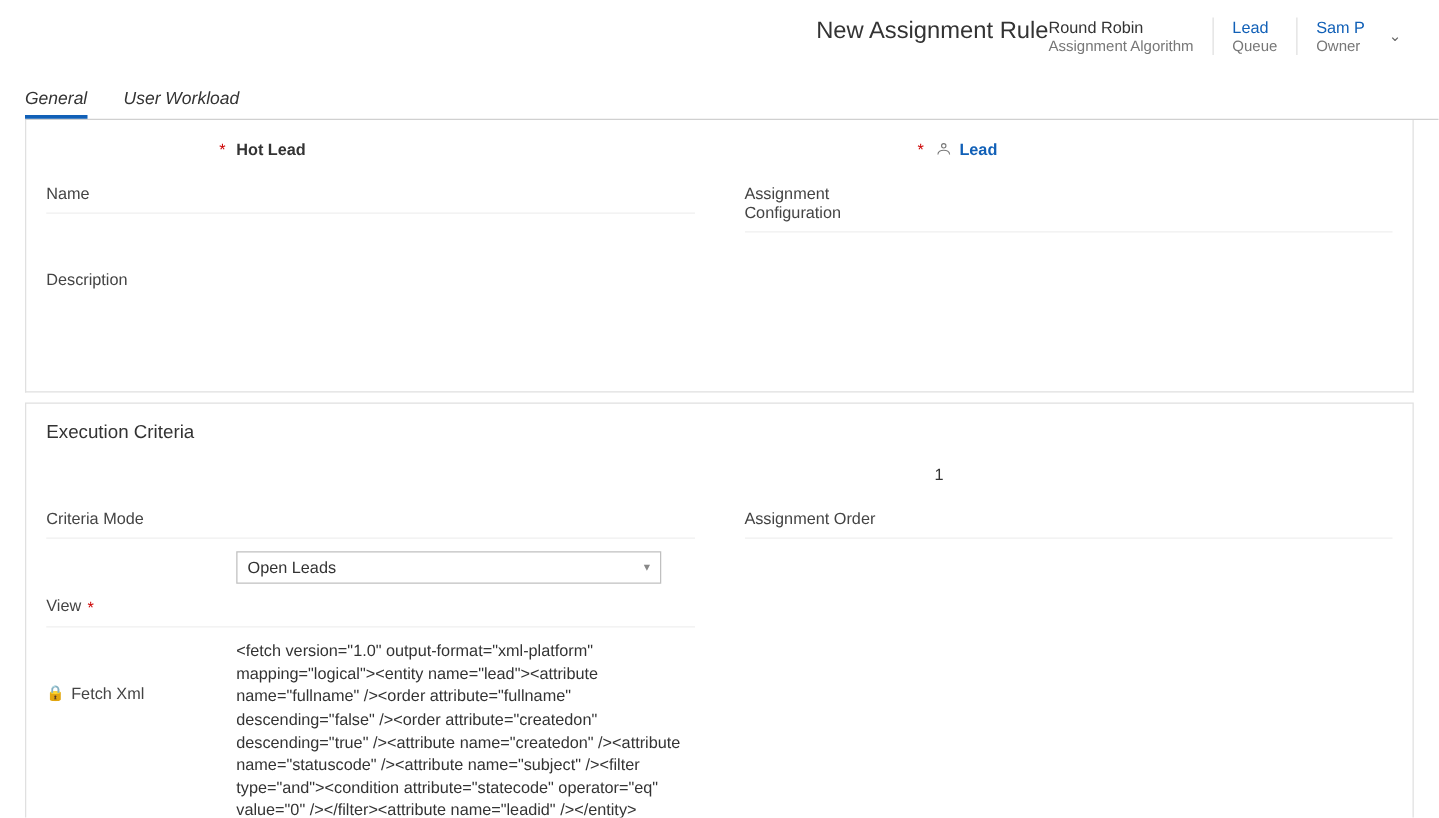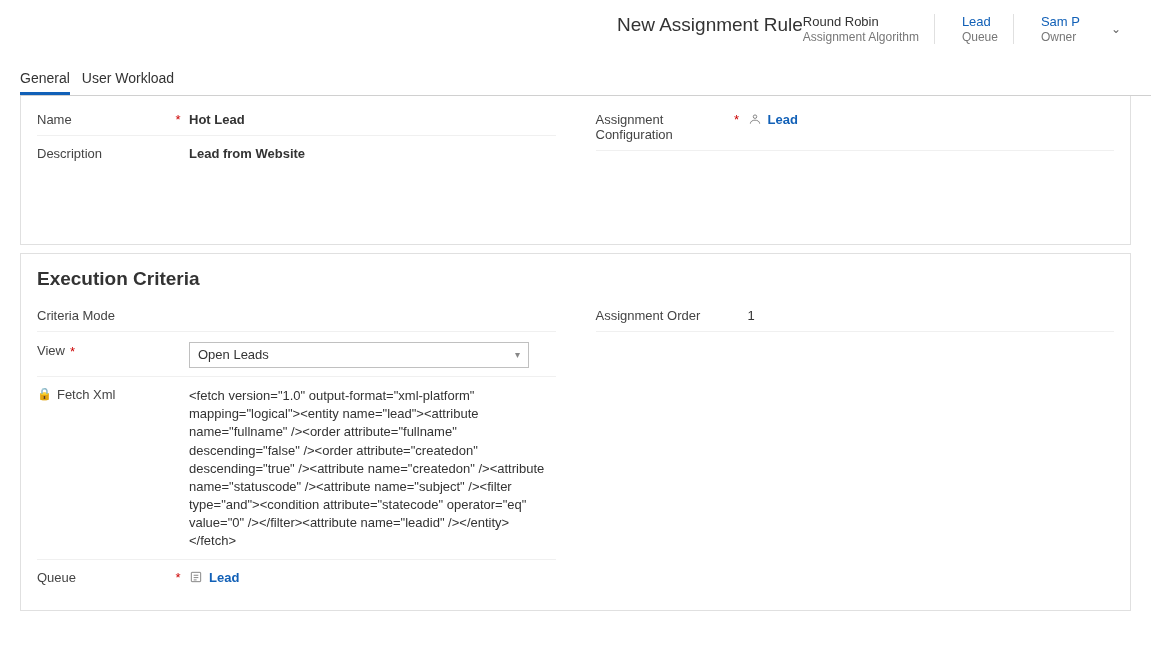--- a/index.html
+++ b/index.html
@@ -1,43 +1,43 @@
 <!DOCTYPE html>
 <html><head>
   <meta charset="utf-8">
   <style>
     * { box-sizing: border-box; margin: 0; padding: 0; }
     body { font-family: 'Segoe UI', Arial, sans-serif; background: #fff; width: 1151px; height: 654px; overflow: hidden; font-size: 13px; color: #333; }
 
     .header { display: flex; justify-content: flex-end; align-items: flex-start; padding: 14px 20px 0 20px; }
     .header-left { }
     .page-title { font-size: 19px; font-weight: 400; color: #333; }
-    .header-right { display: flex; align-items: flex-start; gap: 12px; padding-right: 10px; }
+    .header-right { display: flex; align-items: flex-start; gap: 0; padding-right: 10px; }
     .hcol { padding: 0 15px; border-right: 1px solid #e0e0e0; text-align: left; }
     .hcol:last-of-type { border-right: none; }
     .hcol .val { font-size: 13px; color: #333; line-height: 1.2; }
     .hcol .val.link { color: #1160b7; cursor: pointer; }
     .hcol .lbl { font-size: 12px; color: #777; line-height: 1.2; }
     .hcol:first-child { padding-left: 0; }
     .chev { align-self: center; margin-left: 4px; color: #666; font-size: 12px; }
 
-    .tabs { margin: 26px 0 0 20px; border-bottom: 1px solid #d0d0d0; display: flex; gap: 12px; }
+    .tabs { margin: 26px 0 0 20px; border-bottom: 1px solid #d0d0d0; display: flex; gap: 29px; font-style: italic; }
     .tab { padding: 0 0 6px 0; font-size: 14px; color: #333; cursor: pointer; border-bottom: 3px solid transparent; }
     .tab.active { border-bottom-color: #1160b7; font-weight: 400; }
 
     .section { border: 1px solid #e0e0e0; margin: 0 20px 8px 20px; padding: 6px 16px 16px 16px; }
     .first-section { border-top: none; }
-    .section-title { font-size: 19px; font-weight: 700; margin: 8px 0 8px 0; color: #333; }
+    .section-title { font-size: 15px; font-weight: 400; margin: 8px 0 8px 0; color: #333; }
 
     .two-col { display: flex; gap: 40px; }
     .col { flex: 1; }
 
     .frow { display: flex; align-items: flex-start; border-bottom: 1px solid #f0f0f0; padding: 8px 0; gap: 6px; min-height: 34px; }
     .frow.no-border { border-bottom: none; }
-    .frow .flabel { width: 130px; min-width: 130px; font-size: 13px; color: #444; padding-top: 2px; display: flex; align-items: center; gap: 5px; }
+    .frow .flabel { width: 130px; min-width: 130px; font-size: 13px; color: #444; padding-top: 2px; display: flex; align-items: center; gap: 5px; margin-top: 35px; }
     .frow .req { color: #c00; width: 10px; text-align: center; font-size: 13px; padding-top: 2px; }
     .frow .fval { flex: 1; font-size: 13px; padding-top: 2px; }
     .frow .fval.bold { font-weight: 600; }
     .frow .fval.link-val { color: #1160b7; font-weight: 600; display: flex; align-items: center; gap: 6px; cursor: pointer; }
     .frow .fval.xml { font-family: inherit; font-size: 13px; line-height: 1.4; color: #333; word-break: break-word; white-space: normal; max-width: 360px; }
 
     .dropdown { display: flex; align-items: center; justify-content: space-between; border: 1px solid #c0c0c0; padding: 4px 8px; width: 340px; height: 26px; cursor: pointer; background: #fff; }
     .dropdown .dtri { color: #888; font-size: 10px; }
 
     .lock-icon { font-size: 12px; color: #666; }
@@ -77,21 +77,20 @@
   <div class="two-col">
     <div class="col">
       <div class="frow">
         <div class="flabel">Name</div>
         <div class="req">*</div>
         <div class="fval bold">Hot Lead</div>
       </div>
       <div class="frow no-border">
         <div class="flabel">Description</div>
         <div class="req">&nbsp;</div>
-        <div class="fval bold">Lead from Website</div>
       </div>
       <div class="extra"></div>
     </div>
     <div class="col">
       <div class="frow">
         <div class="flabel">Assignment Configuration</div>
         <div class="req">*</div>
         <div class="fval link-val">
           <svg class="svg-icon" viewBox="0 0 24 24">
             <circle cx="12" cy="8" r="3" fill="none" stroke="#777" stroke-width="1.5"></circle>

